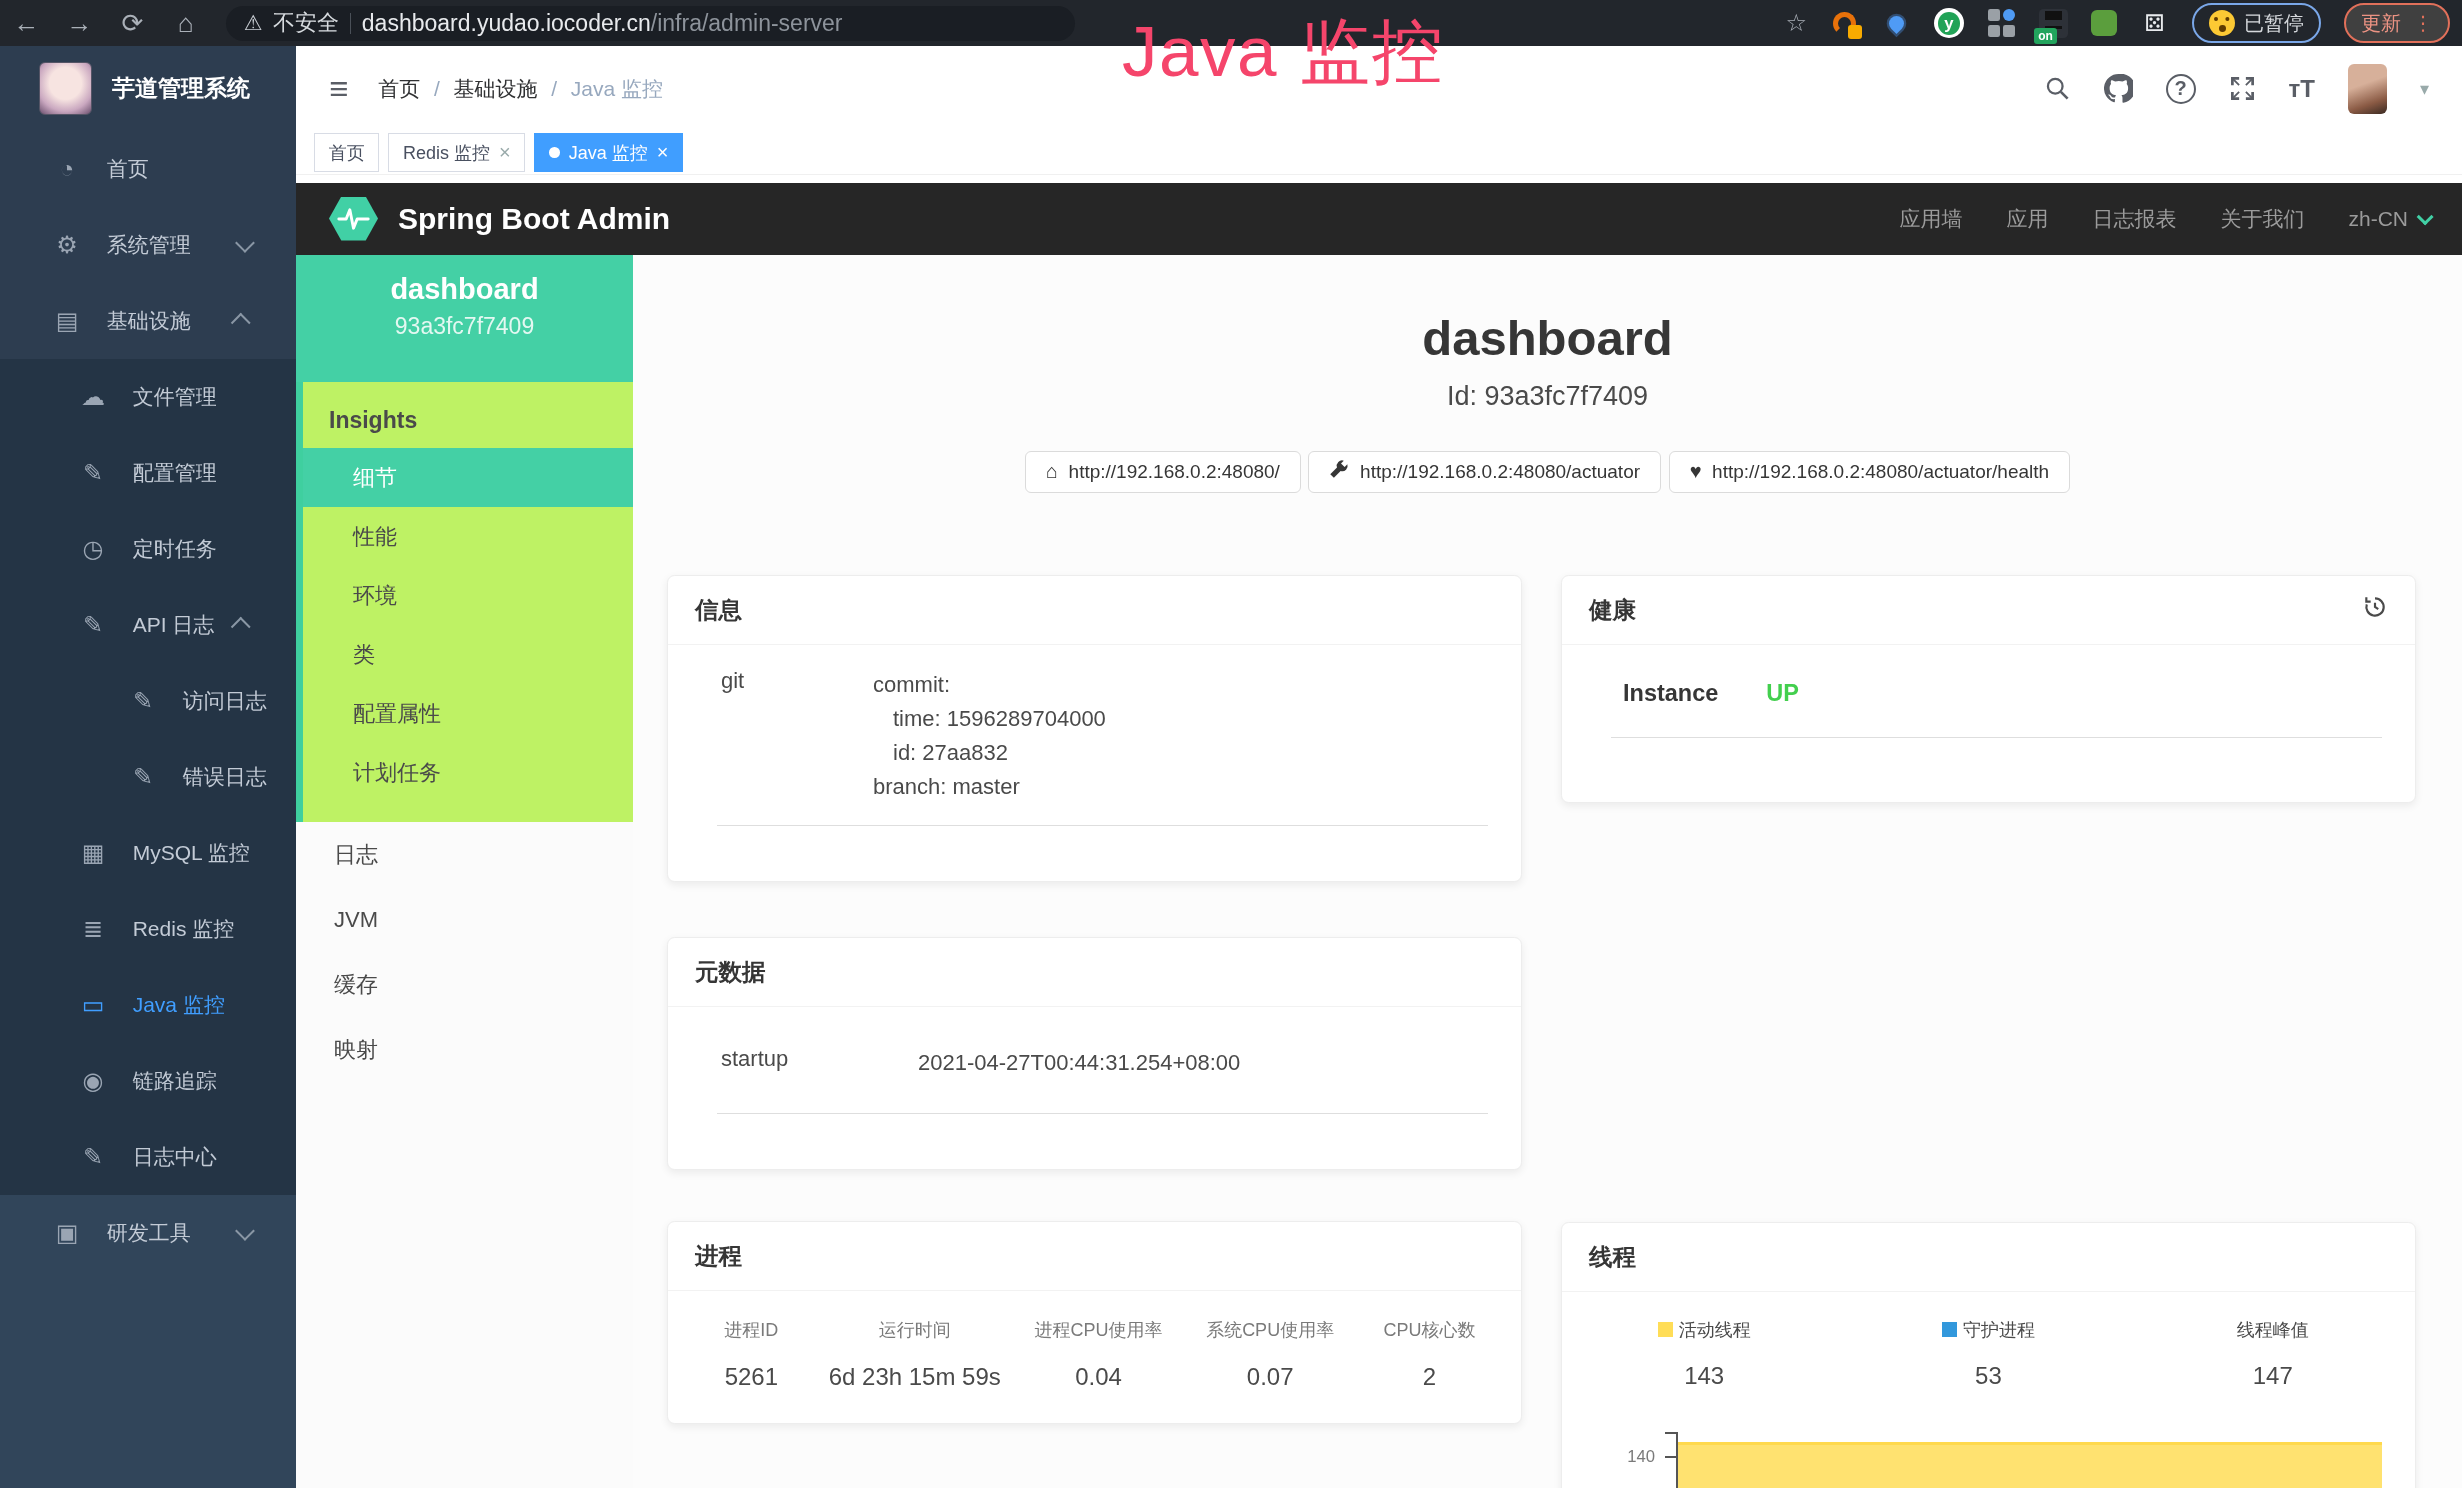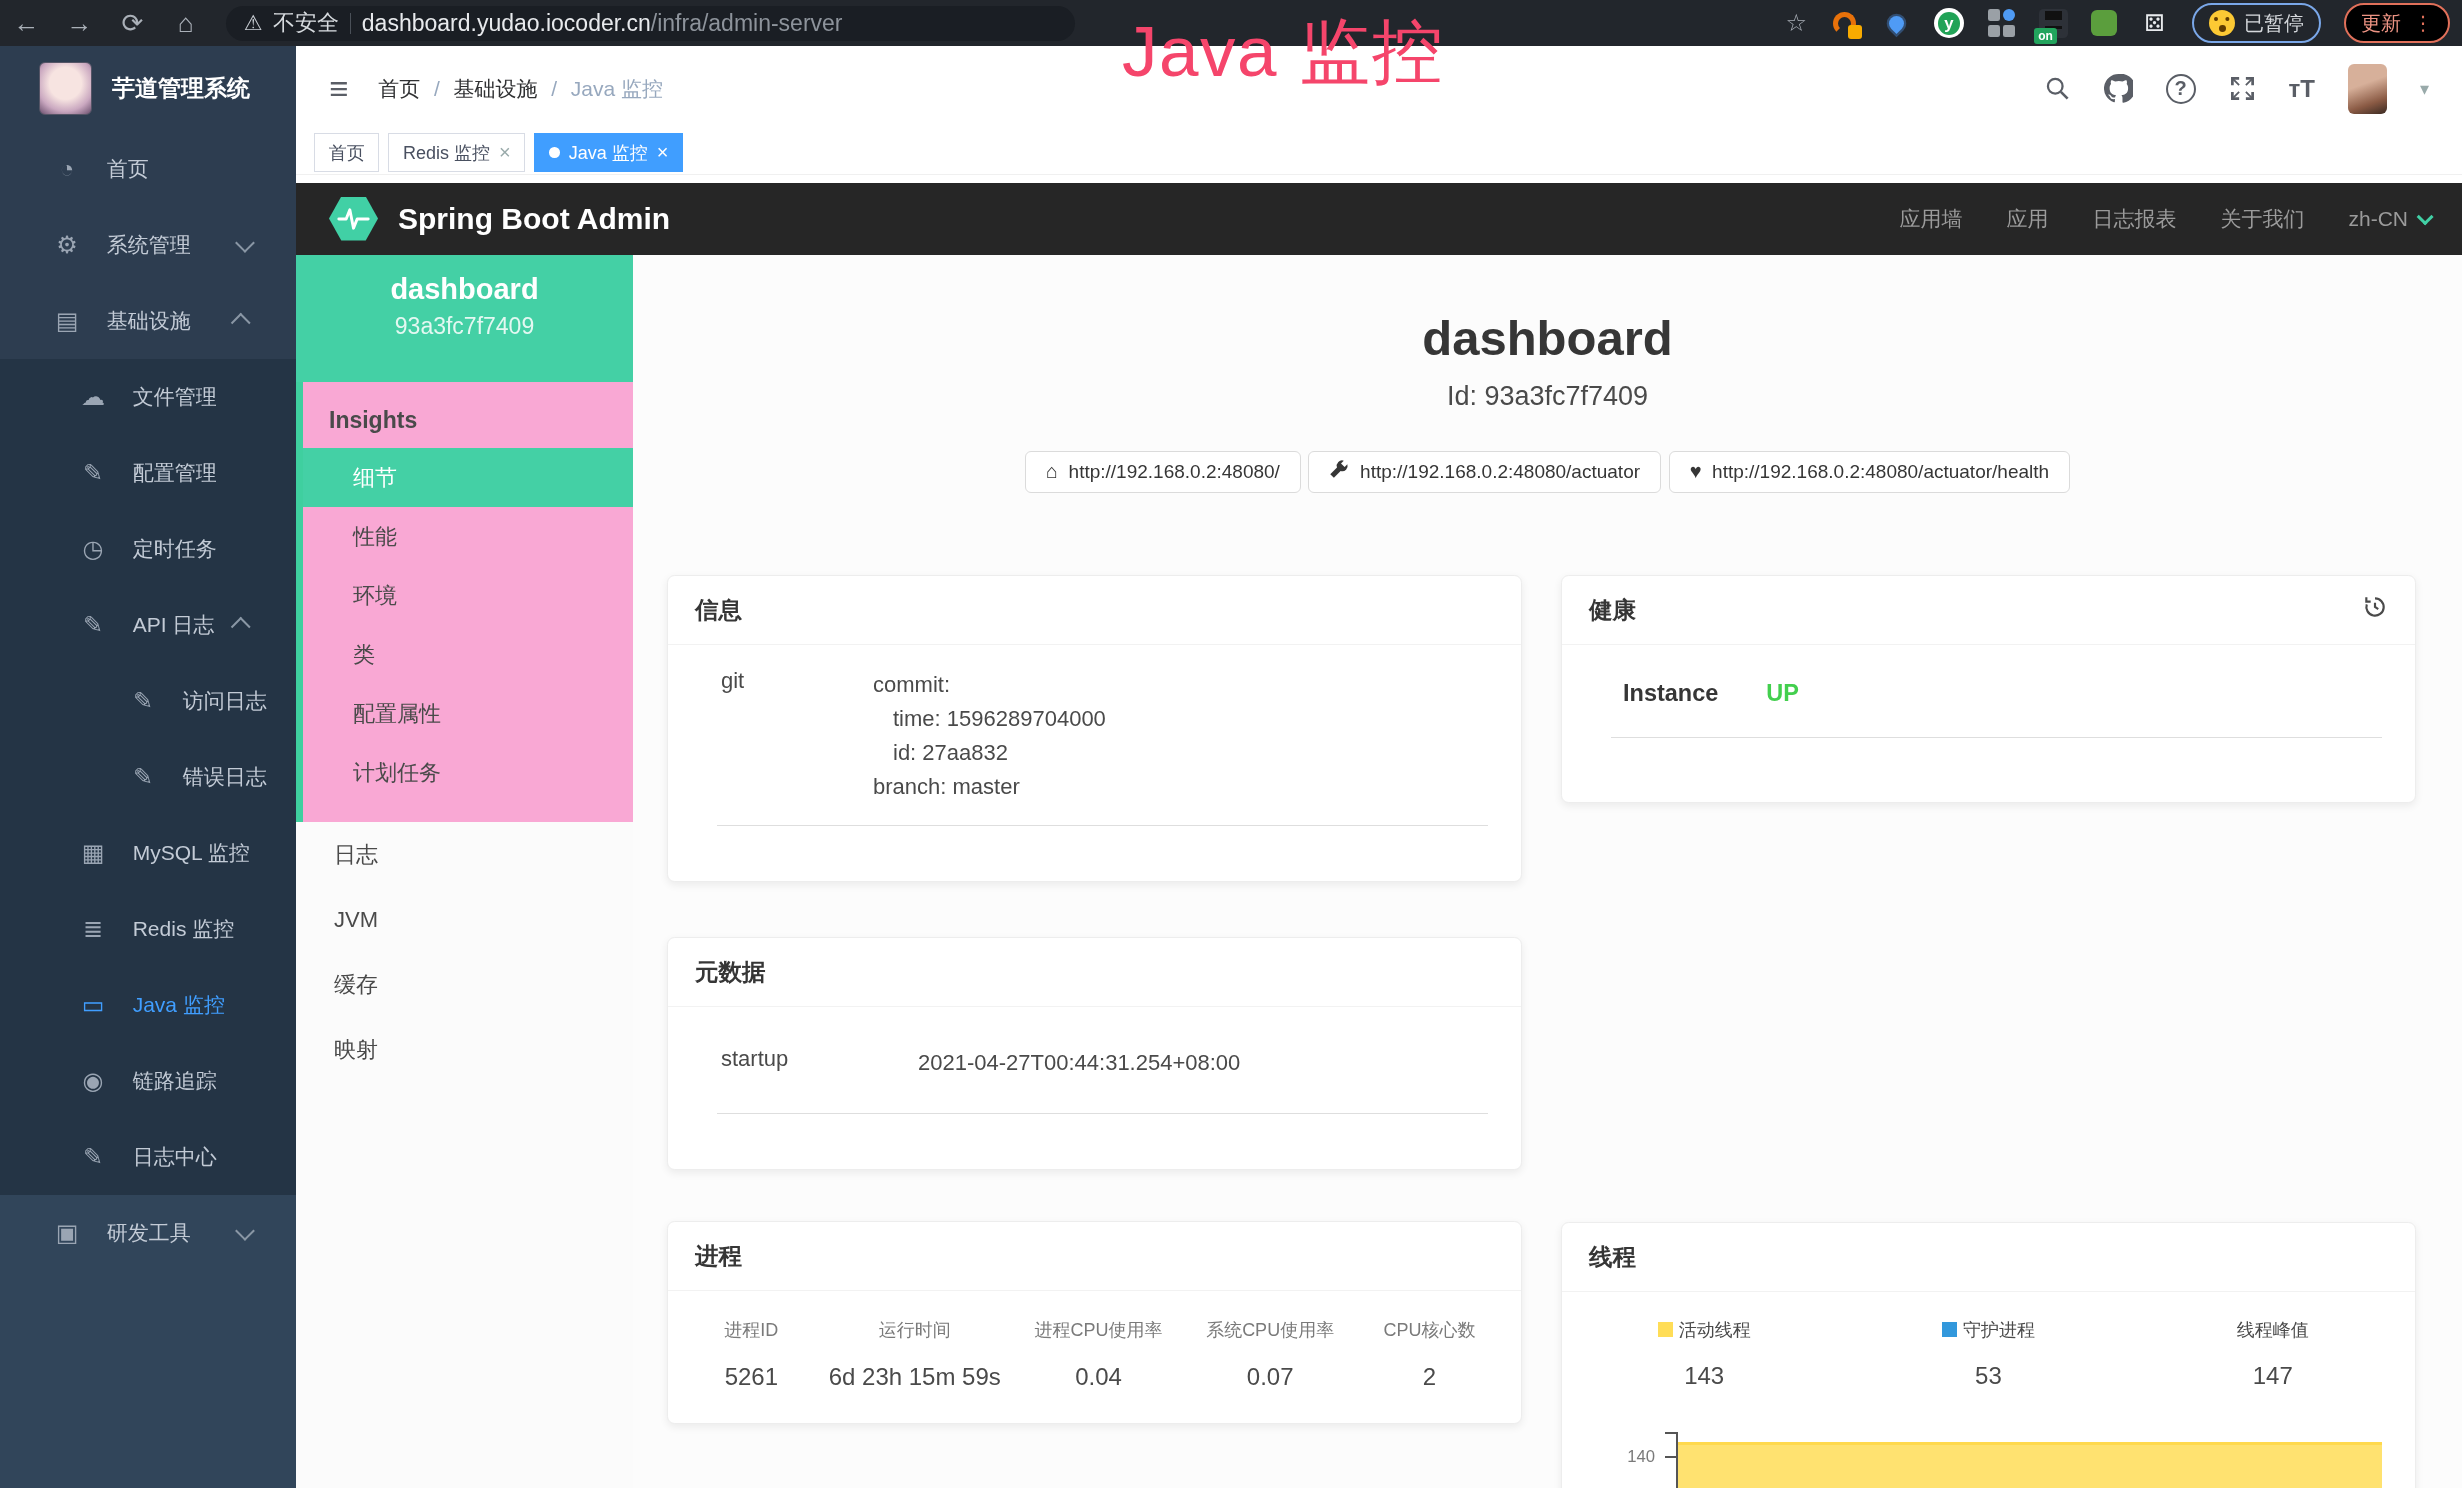--- a/index.html
+++ b/index.html
@@ -31,21 +31,21 @@
   .ext-on { background:#2d3138; border-radius:4.6px; }
   .ext-on .lines { width:16.7px; height:12px; border-top:3px solid #111; border-bottom:3px solid #111; box-shadow:0 -6px 0 #111; }
   .ext-on .onbadge { position:absolute; left:-4.6px; bottom:-6px; background:#22a45d; color:#fff; font-size:12px; font-weight:bold; padding:0.8px 3.8px; border-radius:3px; }
   .ext-leaf { background:#5b9e3d; border-radius:6px; width:26px; height:26px; }
   .ext-puzzle { color:#e8eaed; font-size:23px; }
   .pill { display:flex; align-items:center; gap:9px; border-radius:21px; padding:4.6px 15px; font-size:20px; }
   .pill-paused { border:2.3px solid #7aa7e8; color:#d5d8dc; }
   .emoji-face { width:26px; height:26px; background:#fcc934; border-radius:50%; position:relative; }
   .emoji-face::before { content:""; position:absolute; left:5.3px; top:6.8px; width:3.8px; height:3.8px; background:#5f3b00; border-radius:50%; box-shadow:11.4px 0 0 #5f3b00; }
   .emoji-face::after { content:""; position:absolute; left:10px; top:15px; width:6.8px; height:6.8px; background:#5f3b00; border-radius:50%; }
-  .pill-update { border:2.3px solid #e1705a; background:#000000; color:#ec9383; gap:12px; }
+  .pill-update { border:2.3px solid #e1705a; background:#404040; color:#ec9383; gap:12px; }
   .kebab { color:#e1705a; font-size:20px; letter-spacing:0; }
 
   
   .annotation { position:absolute; left:1122px; top:4.6px; z-index:50; font-size:71px; font-weight:500; color:#f5456b; letter-spacing:1.5px; white-space:nowrap; }
 
   
   .vue-sidebar { position:absolute; top:46px; left:0; width:296px; bottom:0; background:#31455a; color:#c3cbd6; font-size:21px; z-index:2; }
   .vs-top { background:#2d3d50; }
   .logo-row { height:85px; display:flex; align-items:center; padding-left:39px; gap:20px; }
   .logo-img { width:53px; height:53px; border-radius:6px; background:radial-gradient(circle at 50% 40%, #f7e4e1 0 40%, #caa8c0 70%, #6b4f6e); border:1.5px solid #556; }
@@ -91,21 +91,21 @@
   .sba-nav { margin-left:auto; display:flex; align-items:center; gap:44px; font-size:21px; color:#9b9b9b; }
   .locale { display:flex; align-items:center; gap:9px; }
   .lchev { width:12px; height:12px; border-right:3px solid #41d0a5; border-bottom:3px solid #41d0a5; transform:rotate(45deg) translateY(-3px); }
 
   
   .sba-body { display:flex; height:1235px; }
   .sba-sidebar { width:337px; background:#fbfbfb; flex:none; }
   .instance-block { height:127px; background:#44d0a5; color:#fff; text-align:center; padding-top:18px; cursor:pointer; }
   .inst-name { font-size:29px; font-weight:bold; }
   .inst-id { font-size:23px; margin-top:7.6px; opacity:.85; }
-  .insights { background:#f9a8d4; border-left:7.6px solid #3fcf9f; padding:15px 0 20px; }
+  .insights { background:#bef264; border-left:7.6px solid #3fcf9f; padding:15px 0 20px; }
   .ins-label { font-size:23px; font-weight:bold; color:#4a4a4a; padding:10.6px 0 13.7px 26px; }
   .s-item { height:59px; line-height:59px; padding-left:50px; font-size:22px; color:#4a4a4a; cursor:pointer; }
   .s-item.active { background:#44d0a5; color:#fff; }
   .b-item { height:65px; line-height:65px; padding-left:38px; font-size:22px; color:#4a4a4a; cursor:pointer; }
 
   .sba-main { flex:1; background:#fcfcfc; overflow:hidden; }
   .main-title { text-align:center; margin-top:55px; }
   .mt-h1 { font-size:49px; font-weight:bold; color:#363636; }
   .mt-sub { font-size:27px; color:#4a4a4a; margin-top:15px; }
   .links-row { display:flex; justify-content:center; gap:7.6px; margin-top:39px; }

